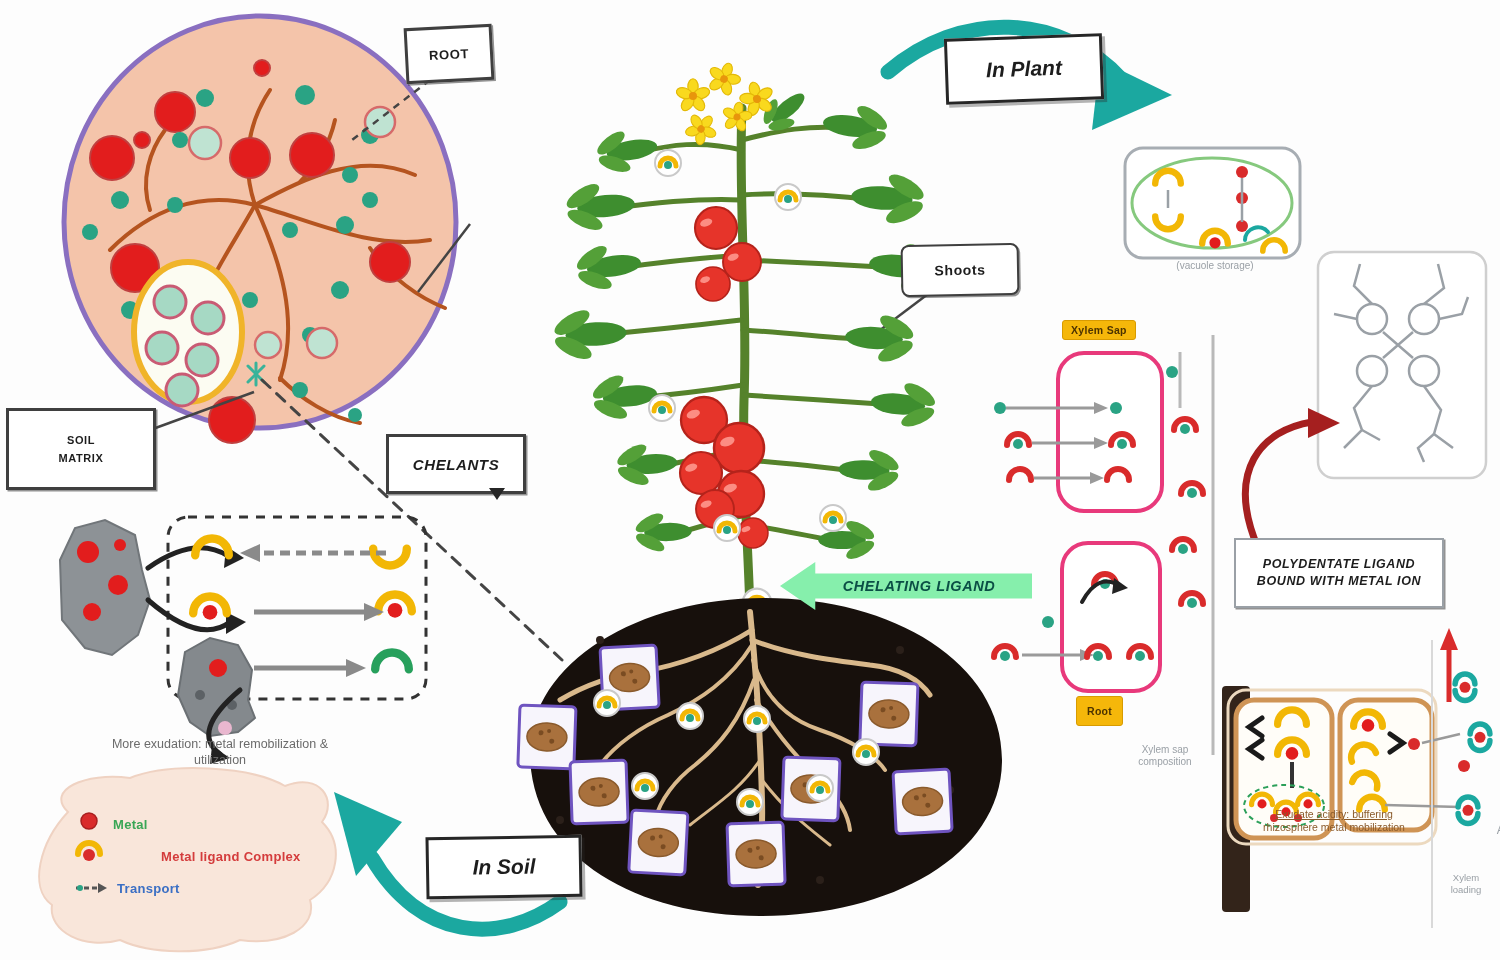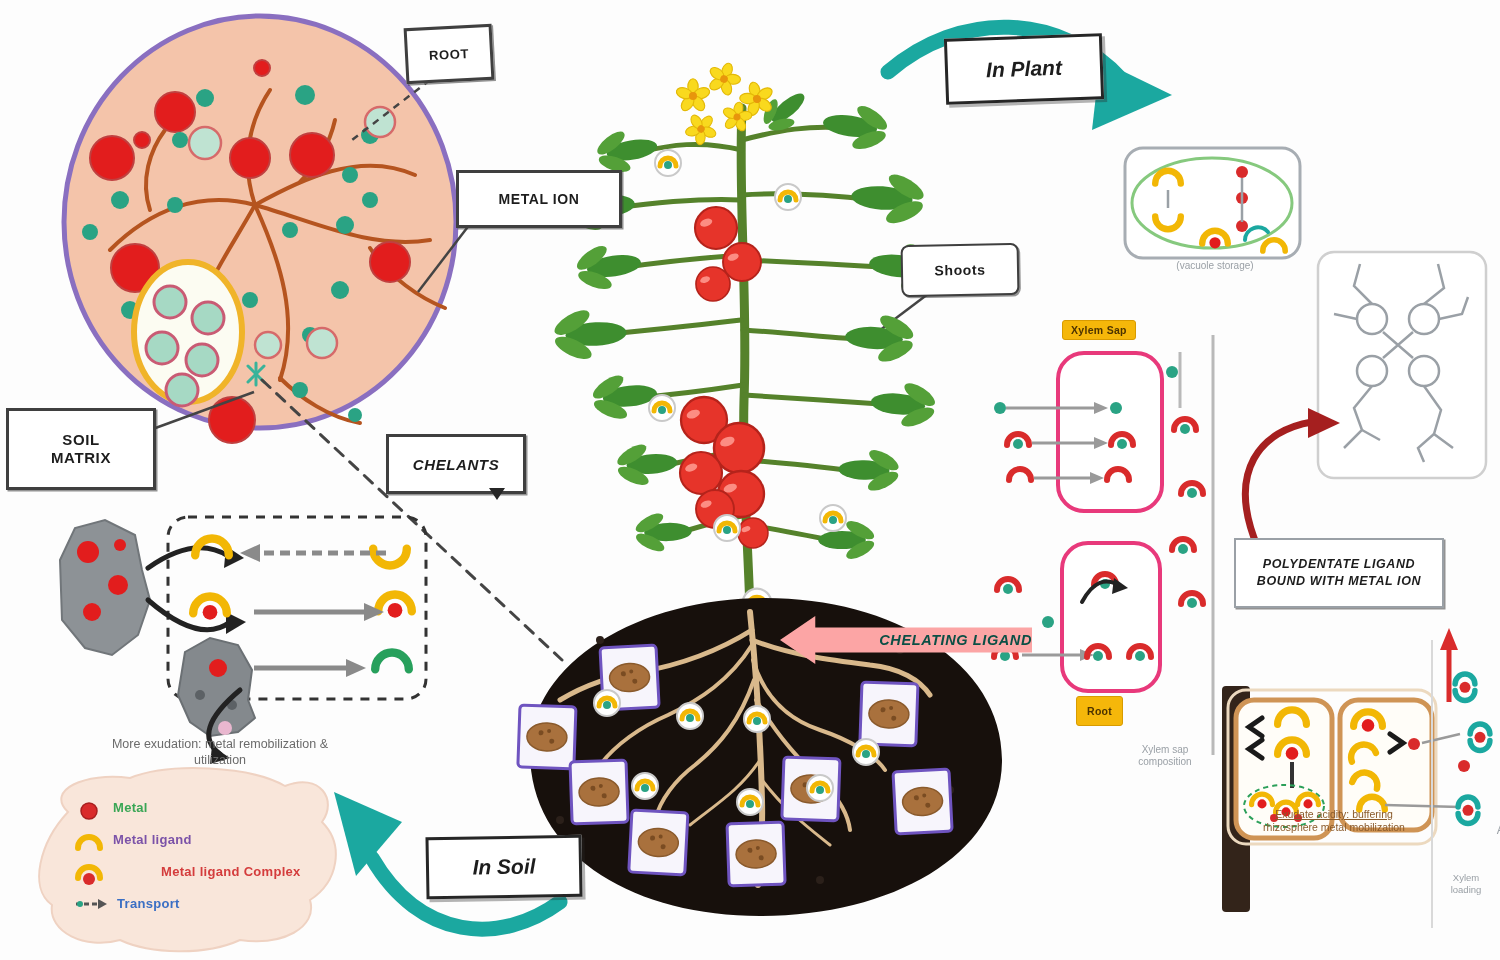--- a/index.html
+++ b/index.html
@@ -11,28 +11,28 @@
        font-weight:700;color:#1d1d1d;letter-spacing:.6px;text-align:center;
        box-shadow:1.5px 1.5px 0 rgba(60,60,60,.55);}
   .banner{position:absolute;z-index:3;background:#fff;border:3px solid #262626;
        display:flex;align-items:center;justify-content:center;
        font-weight:700;font-style:italic;font-size:21px;color:#1d1d1d;
        box-shadow:3px 3px 0 rgba(40,40,40,.35);}
   .tag{position:absolute;z-index:3;background:#f5b70a;border:1px solid #d89b00;
        color:#4c3300;font-weight:700;font-size:10.5px;padding:3px 8px;border-radius:3px;
        text-align:center;letter-spacing:.3px;}
   .cap{position:absolute;z-index:3;color:#9aa0a6;font-size:10px;line-height:12px;text-align:center;}
-  .chel-arrow{position:absolute;z-index:3;left:780px;top:616px;width:252px;height:48px;
-       background:#fca5a5;
+  .chel-arrow{position:absolute;z-index:3;left:780px;top:562px;width:252px;height:48px;
+       background:#86efac;
        clip-path:polygon(0 50%,14% 0,14% 24%,100% 24%,100% 76%,14% 76%,14% 100%);
-       display:flex;align-items:center;justify-content:flex-end;}
+       display:flex;align-items:center;justify-content:center;}
   .chel-arrow span{margin-left:26px;font-weight:700;font-style:italic;font-size:14.5px;
        letter-spacing:.6px;color:#0b4f45;}
   .legend{position:absolute;z-index:3;left:74px;top:800px;width:250px;}
-  .legend-row{display:flex;align-items:flex-start;gap:9px;height:32px;}
+  .legend-row{display:flex;align-items:flex-end;gap:9px;height:32px;}
   .legend-row .txt{font-weight:700;font-size:13px;letter-spacing:.3px;}
   .exu{position:absolute;z-index:3;left:55px;top:736px;width:330px;text-align:center;
        color:#6b6b6b;font-weight:400;font-size:12.5px;line-height:16px;}
   .brown-cap{position:absolute;z-index:3;left:1236px;top:808px;width:196px;text-align:center;
        color:#8a5a2a;font-weight:400;font-size:10.5px;line-height:13px;}
 </style>
 </head>
 <body>
 
 <div id="stage">
@@ -441,25 +441,22 @@
       <circle cx="1464" cy="766" r="6" fill="#d92b2b"></circle>
       <use href="#flowerTR" transform="translate(1468,807) scale(1.1)"></use>
     </g>
   </g>
 </svg>
 
 <div class="lbl" style="left:405px;top:26px;width:82px;height:50px;font-size:13px;transform:rotate(-3deg);">
   <span>ROOT</span>
 </div>
 
-<div class="lbl" style="left:456px;top:170px;width:160px;height:52px;font-size:14px;">
-  <span>METAL ION</span>
-</div>
-
-<div class="lbl" style="left:6px;top:408px;width:144px;height:76px;font-size:15px;line-height:18px;">
+
+<div class="lbl" style="left:6px;top:408px;width:144px;height:76px;font-size:11px;line-height:18px;">
   <span>SOIL</span>
   <span>MATRIX</span>
 </div>
 
 <div class="lbl" style="left:386px;top:434px;width:134px;height:54px;font-size:15px;font-style:italic;">
   <span>CHELANTS</span>
   <span style="position:absolute;right:18px;bottom:-9px;width:0;height:0;border-left:8px solid transparent;border-right:8px solid transparent;border-top:12px solid #262626;"></span>
 </div>
 
 <div class="lbl" style="left:901px;top:244px;width:114px;height:48px;font-size:14px;border-radius:8px;transform:rotate(-1deg);border-width:2.5px;">
@@ -518,26 +515,20 @@
   <div>More exudation: metal remobilization &amp;</div>
   <div>utilization</div>
 </div>
 
 <div class="legend">
   <div class="legend-row">
     <svg width="30" height="22">
           <circle cx="15" cy="11" r="8" fill="#d92b2b" stroke="#a81f1f" stroke-width="1.5"></circle>
         </svg>
     <span class="txt" style="color: rgb(58, 166, 85);">Metal</span>
-  </div>
-  <div class="legend-row">
-    <svg width="30" height="22">
-          <path d="M4,16 A11,11 0 0 1 26,16" fill="none" stroke="#f2b705" stroke-width="6" stroke-linecap="round"></path>
-        </svg>
-    <span class="txt" style="color: rgb(123, 82, 168);">Metal ligand</span>
   </div>
   <div class="legend-row">
     <svg width="30" height="24">
           <path d="M4,14 A11,11 0 0 1 26,14" fill="none" stroke="#f2b705" stroke-width="6" stroke-linecap="round"></path>
           <circle cx="15" cy="15" r="6" fill="#d92b2b"></circle>
         </svg>
     <span class="txt" style="color: rgb(212, 60, 60); padding-left: 48px;">Metal ligand Complex</span>
   </div>
   <div class="legend-row">
     <svg width="34" height="16">

